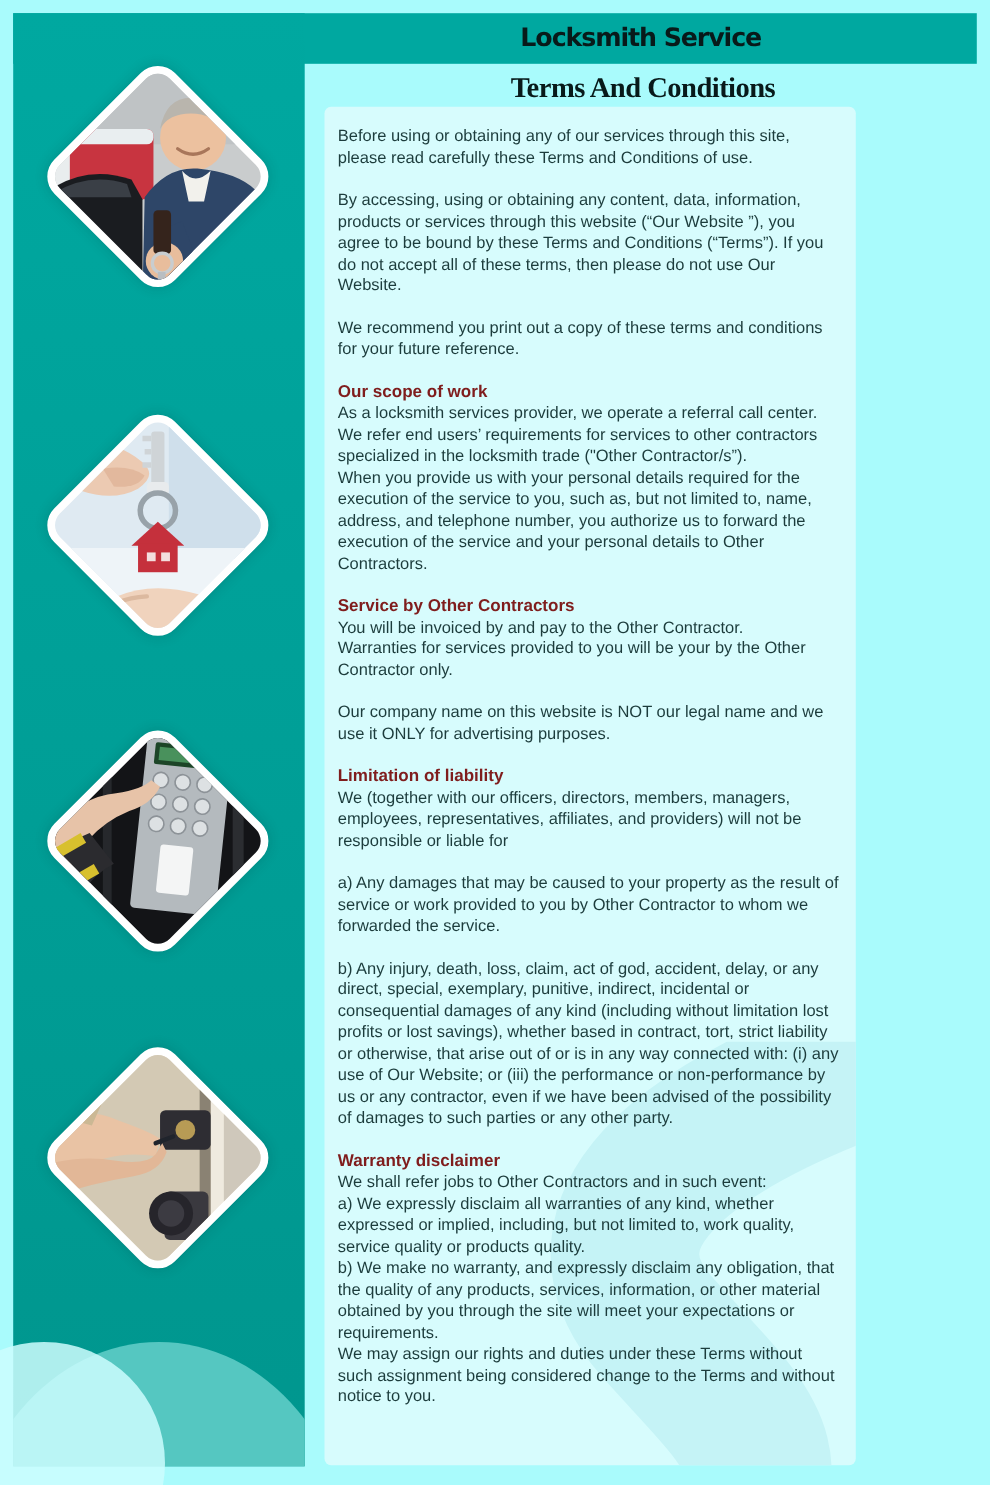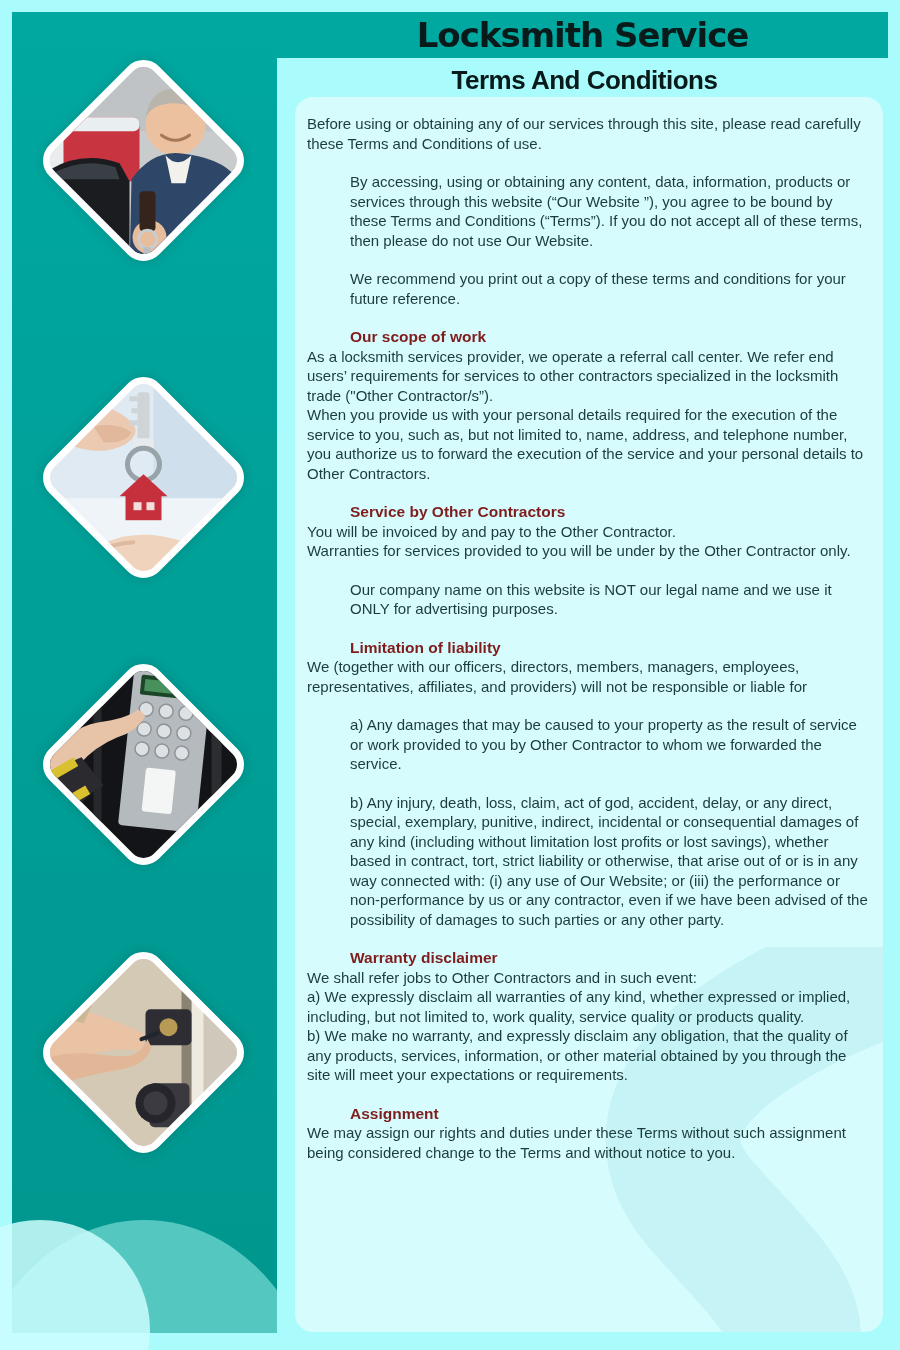--- a/index.html
+++ b/index.html
@@ -12,27 +12,27 @@
     position:relative;background:var(--bg);overflow:hidden;
     font-family:"Liberation Sans",sans-serif;color:var(--body-ink);
   }
   .header-band{
     position:absolute;left:12px;right:12px;top:12px;height:46px;
     background:var(--teal);
   }
   .page-title{
     position:absolute;left:277px;right:12px;top:12px;height:46px;
     display:flex;align-items:center;justify-content:center;
-    font-family:"DejaVu Sans",sans-serif;font-weight:bold;font-size:34px;
+    font-family:"DejaVu Sans",sans-serif;font-weight:bold;font-size:23px;
     letter-spacing:-1px;color:var(--ink);
   }
   .page-subtitle{
     position:absolute;left:281px;right:12px;top:63px;height:34px;
     display:flex;align-items:center;justify-content:center;
-    font-family:Liberation Sans, sans-serif;font-weight:bold;font-size:26px;
+    font-family:Liberation Serif, serif;font-weight:bold;font-size:26px;
     letter-spacing:-0.5px;color:var(--ink);
   }
   .sidebar{
     position:absolute;left:12px;top:12px;width:265px;height:1321px;
     background:linear-gradient(180deg,var(--teal) 0%,var(--teal-deep) 100%);
     overflow:hidden;
   }
   .sidebar-blob{
     position:absolute;left:-45px;top:1208px;width:355px;height:420px;
     border-radius:50%;background:var(--blob);
@@ -42,33 +42,33 @@
     transform:rotate(45deg);border:7px solid #ffffff;border-radius:22px;
     overflow:hidden;background:#ffffff;box-shadow:0 0 12px rgba(0,40,38,.18);
   }
   .d1{top:71px;} .d2{top:388px;} .d3{top:675px;} .d4{top:963px;}
   .diamond-inner{
     position:absolute;left:-39px;top:-39px;width:220px;height:220px;
     transform:rotate(-45deg);
   }
   .diamond-inner svg{display:block;width:220px;height:220px;}
   .terms-panel{
-    position:absolute;left:295px;top:97px;width:588px;height:1235px;
-    background:var(--panel);border-radius:18px;overflow:hidden;
+    position:absolute;left:295px;top:97px;width:483px;height:1235px;
+    background:var(--panel);border-radius:6px;overflow:hidden;
   }
   .panel-deco{
     position:absolute;right:-10px;top:850px;width:360px;height:500px;z-index:0;
     pointer-events:none;
   }
   .blocks{
     position:relative;z-index:1;padding:17px 14px 14px 12px;
     font-size:15px;line-height:19.5px;
   }
   .block{margin:0;}
-  .block.gap{margin-top:19px;margin-left:43px;}
+  .block.gap{margin-top:19px;}
   h3.block{font-size:15.5px;line-height:19.5px;font-weight:bold;color:#7f1d1d;}
   .corner-glow{
     position:absolute;left:-70px;bottom:-90px;width:220px;height:220px;
     border-radius:50%;background:#cdfdfe;opacity:.85;
   }
 </style>
 </head>
 <body>
 
 <div class="header-band"></div>
@@ -184,28 +184,27 @@
   </svg>
   <div class="blocks">
       <p class="block">Before using or obtaining any of our services through this site, please read carefully these Terms and Conditions of use.</p>
       <p class="block gap">By accessing, using or obtaining any content, data, information, products or services through this website (“Our Website ”), you agree to be bound by these Terms and Conditions (“Terms”). If you do not accept all of these terms, then please do not use Our Website.</p>
       <p class="block gap">We recommend you print out a copy of these terms and conditions for your future reference.</p>
       <h3 class="block gap">Our scope of work</h3>
       <p class="block">As a locksmith services provider, we operate a referral call center. We refer end users’ requirements for services to other contractors specialized in the locksmith trade ("Other Contractor/s”).</p>
       <p class="block">When you provide us with your personal details required for the execution of the service to you, such as, but not limited to, name, address, and telephone number, you authorize us to forward the execution of the service and your personal details to Other Contractors.</p>
       <h3 class="block gap">Service by Other Contractors</h3>
       <p class="block">You will be invoiced by and pay to the Other Contractor.</p>
-      <p class="block">Warranties for services provided to you will be under by the Other Contractor only.</p>
+      <p class="block">Warranties for services provided to you will be your by the Other Contractor only.</p>
       <p class="block gap">Our company name on this website is NOT our legal name and we use it ONLY for advertising purposes.</p>
       <h3 class="block gap">Limitation of liability</h3>
       <p class="block">We (together with our officers, directors, members, managers, employees, representatives, affiliates, and providers) will not be responsible or liable for</p>
       <p class="block gap">a) Any damages that may be caused to your property as the result of service or work provided to you by Other Contractor to whom we forwarded the service.</p>
       <p class="block gap">b) Any injury, death, loss, claim, act of god, accident, delay, or any direct, special, exemplary, punitive, indirect, incidental or consequential damages of any kind (including without limitation lost profits or lost savings), whether based in contract, tort, strict liability or otherwise, that arise out of or is in any way connected with: (i) any use of Our Website; or (iii) the performance or non-performance by us or any contractor, even if we have been advised of the possibility of damages to such parties or any other party.</p>
       <h3 class="block gap">Warranty disclaimer</h3>
       <p class="block">We shall refer jobs to Other Contractors and in such event:</p>
       <p class="block">a) We expressly disclaim all warranties of any kind, whether expressed or implied, including, but not limited to, work quality, service quality or products quality.</p>
       <p class="block">b) We make no warranty, and expressly disclaim any obligation, that the quality of any products, services, information, or other material obtained by you through the site will meet your expectations or requirements.</p>
-      <h3 class="block gap">Assignment</h3>
       <p class="block">We may assign our rights and duties under these Terms without such assignment being considered change to the Terms and without notice to you.</p>
     </div>
 </section>
 
 <div class="corner-glow"></div>
 
 </body></html>

